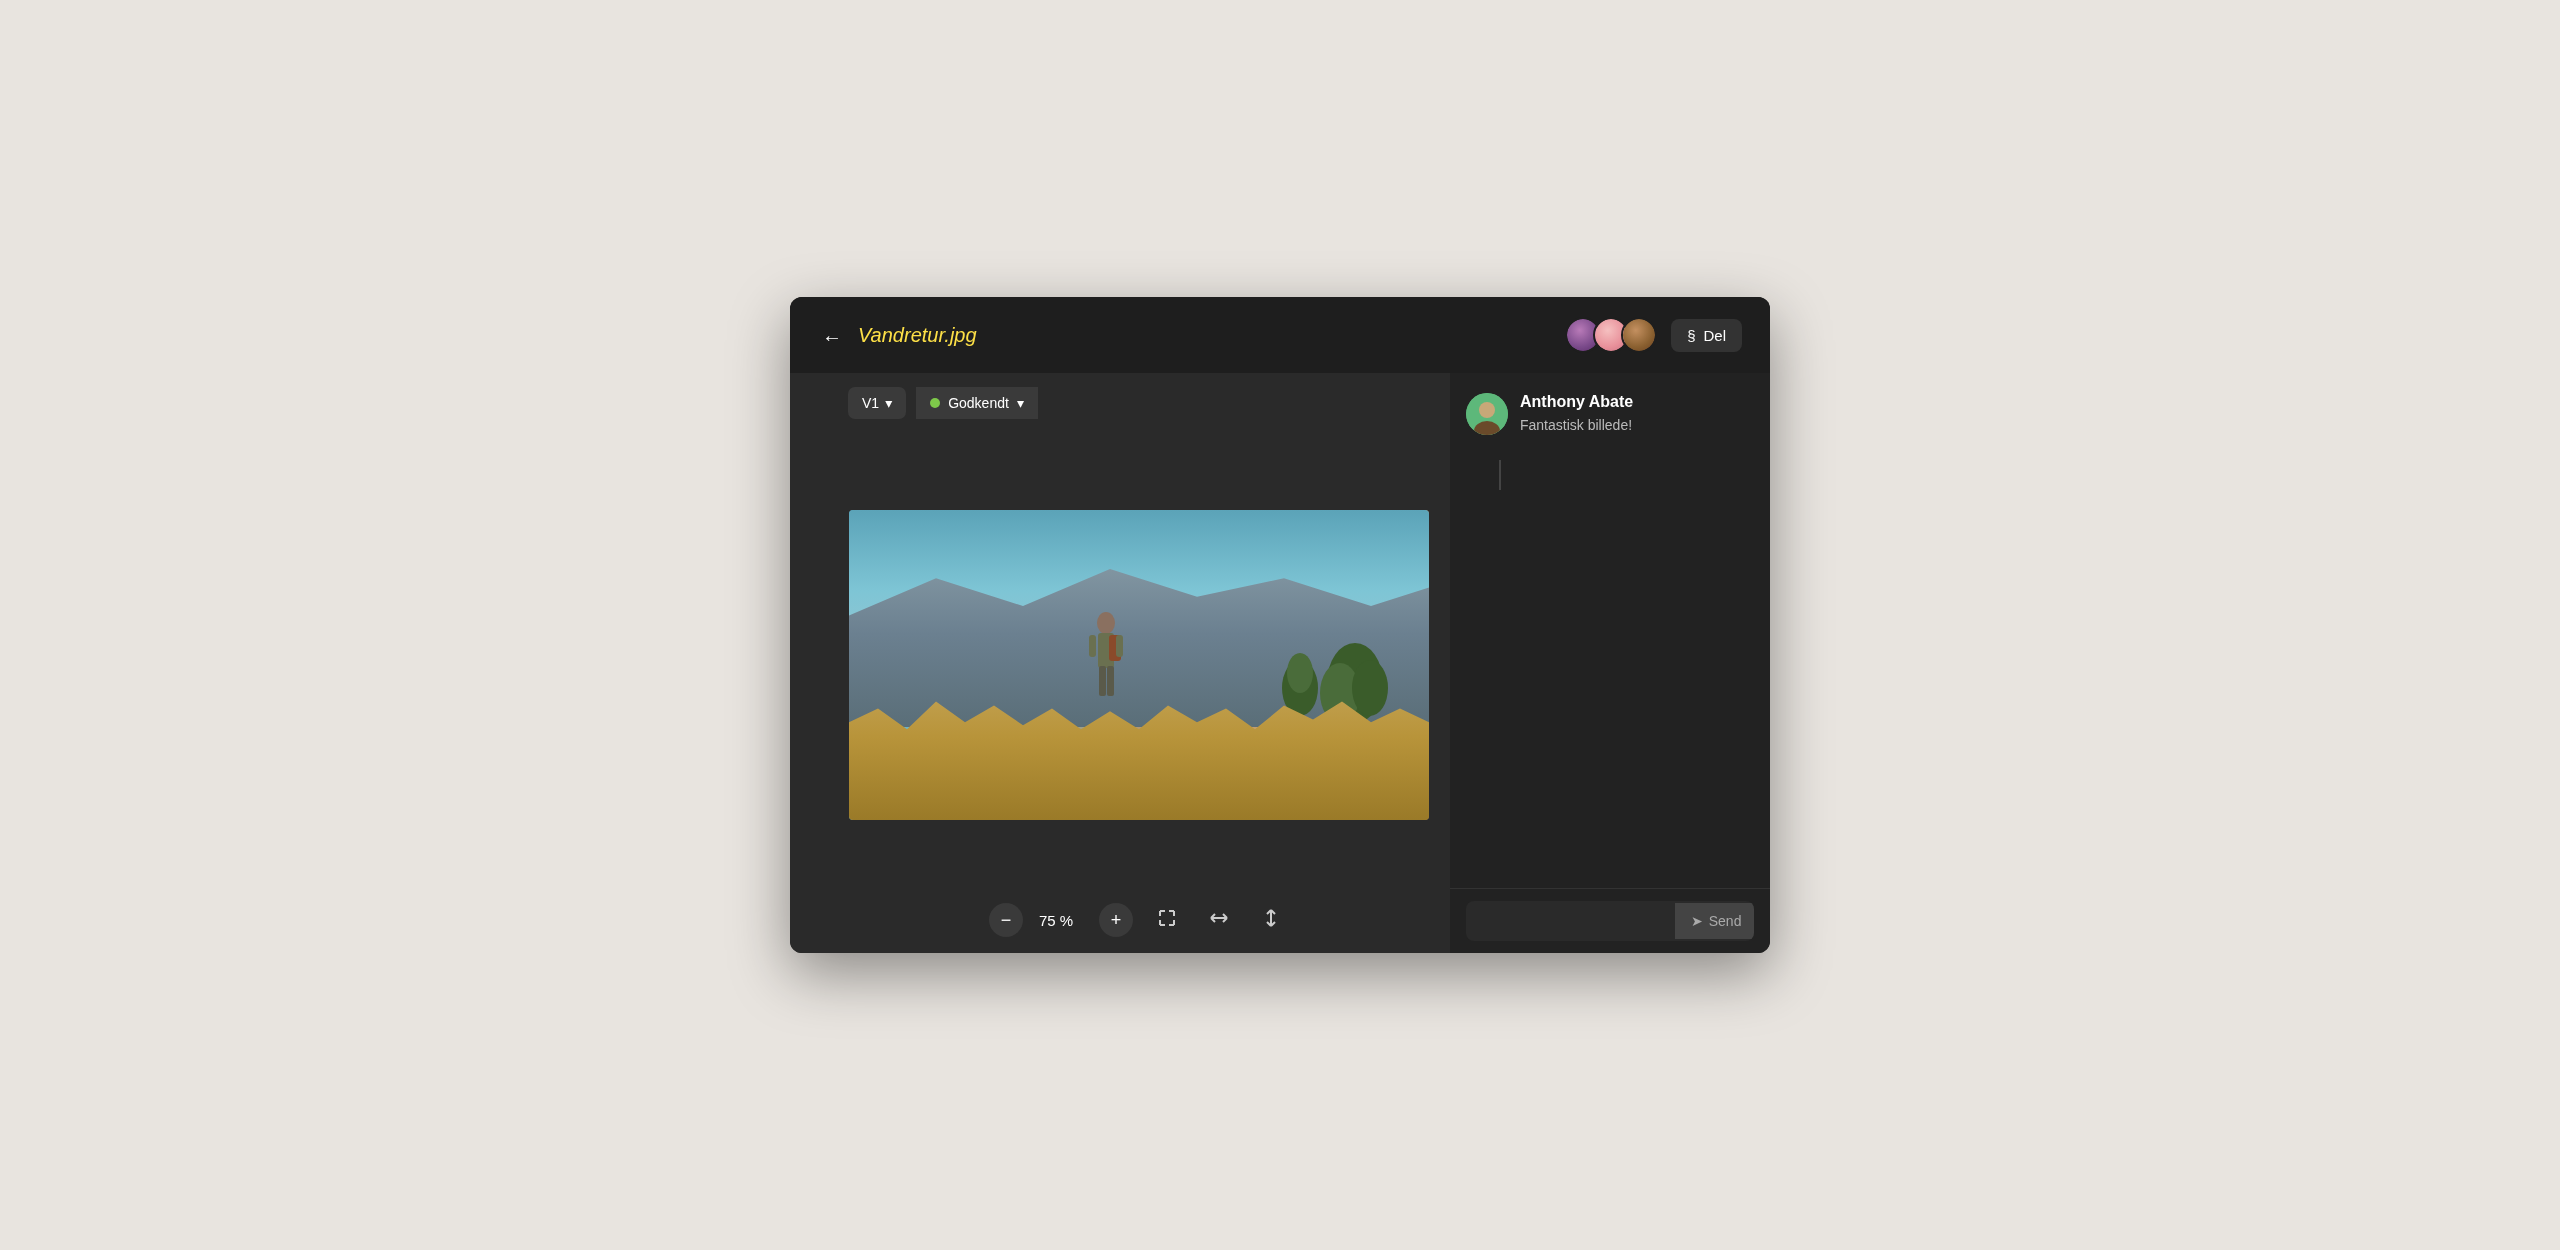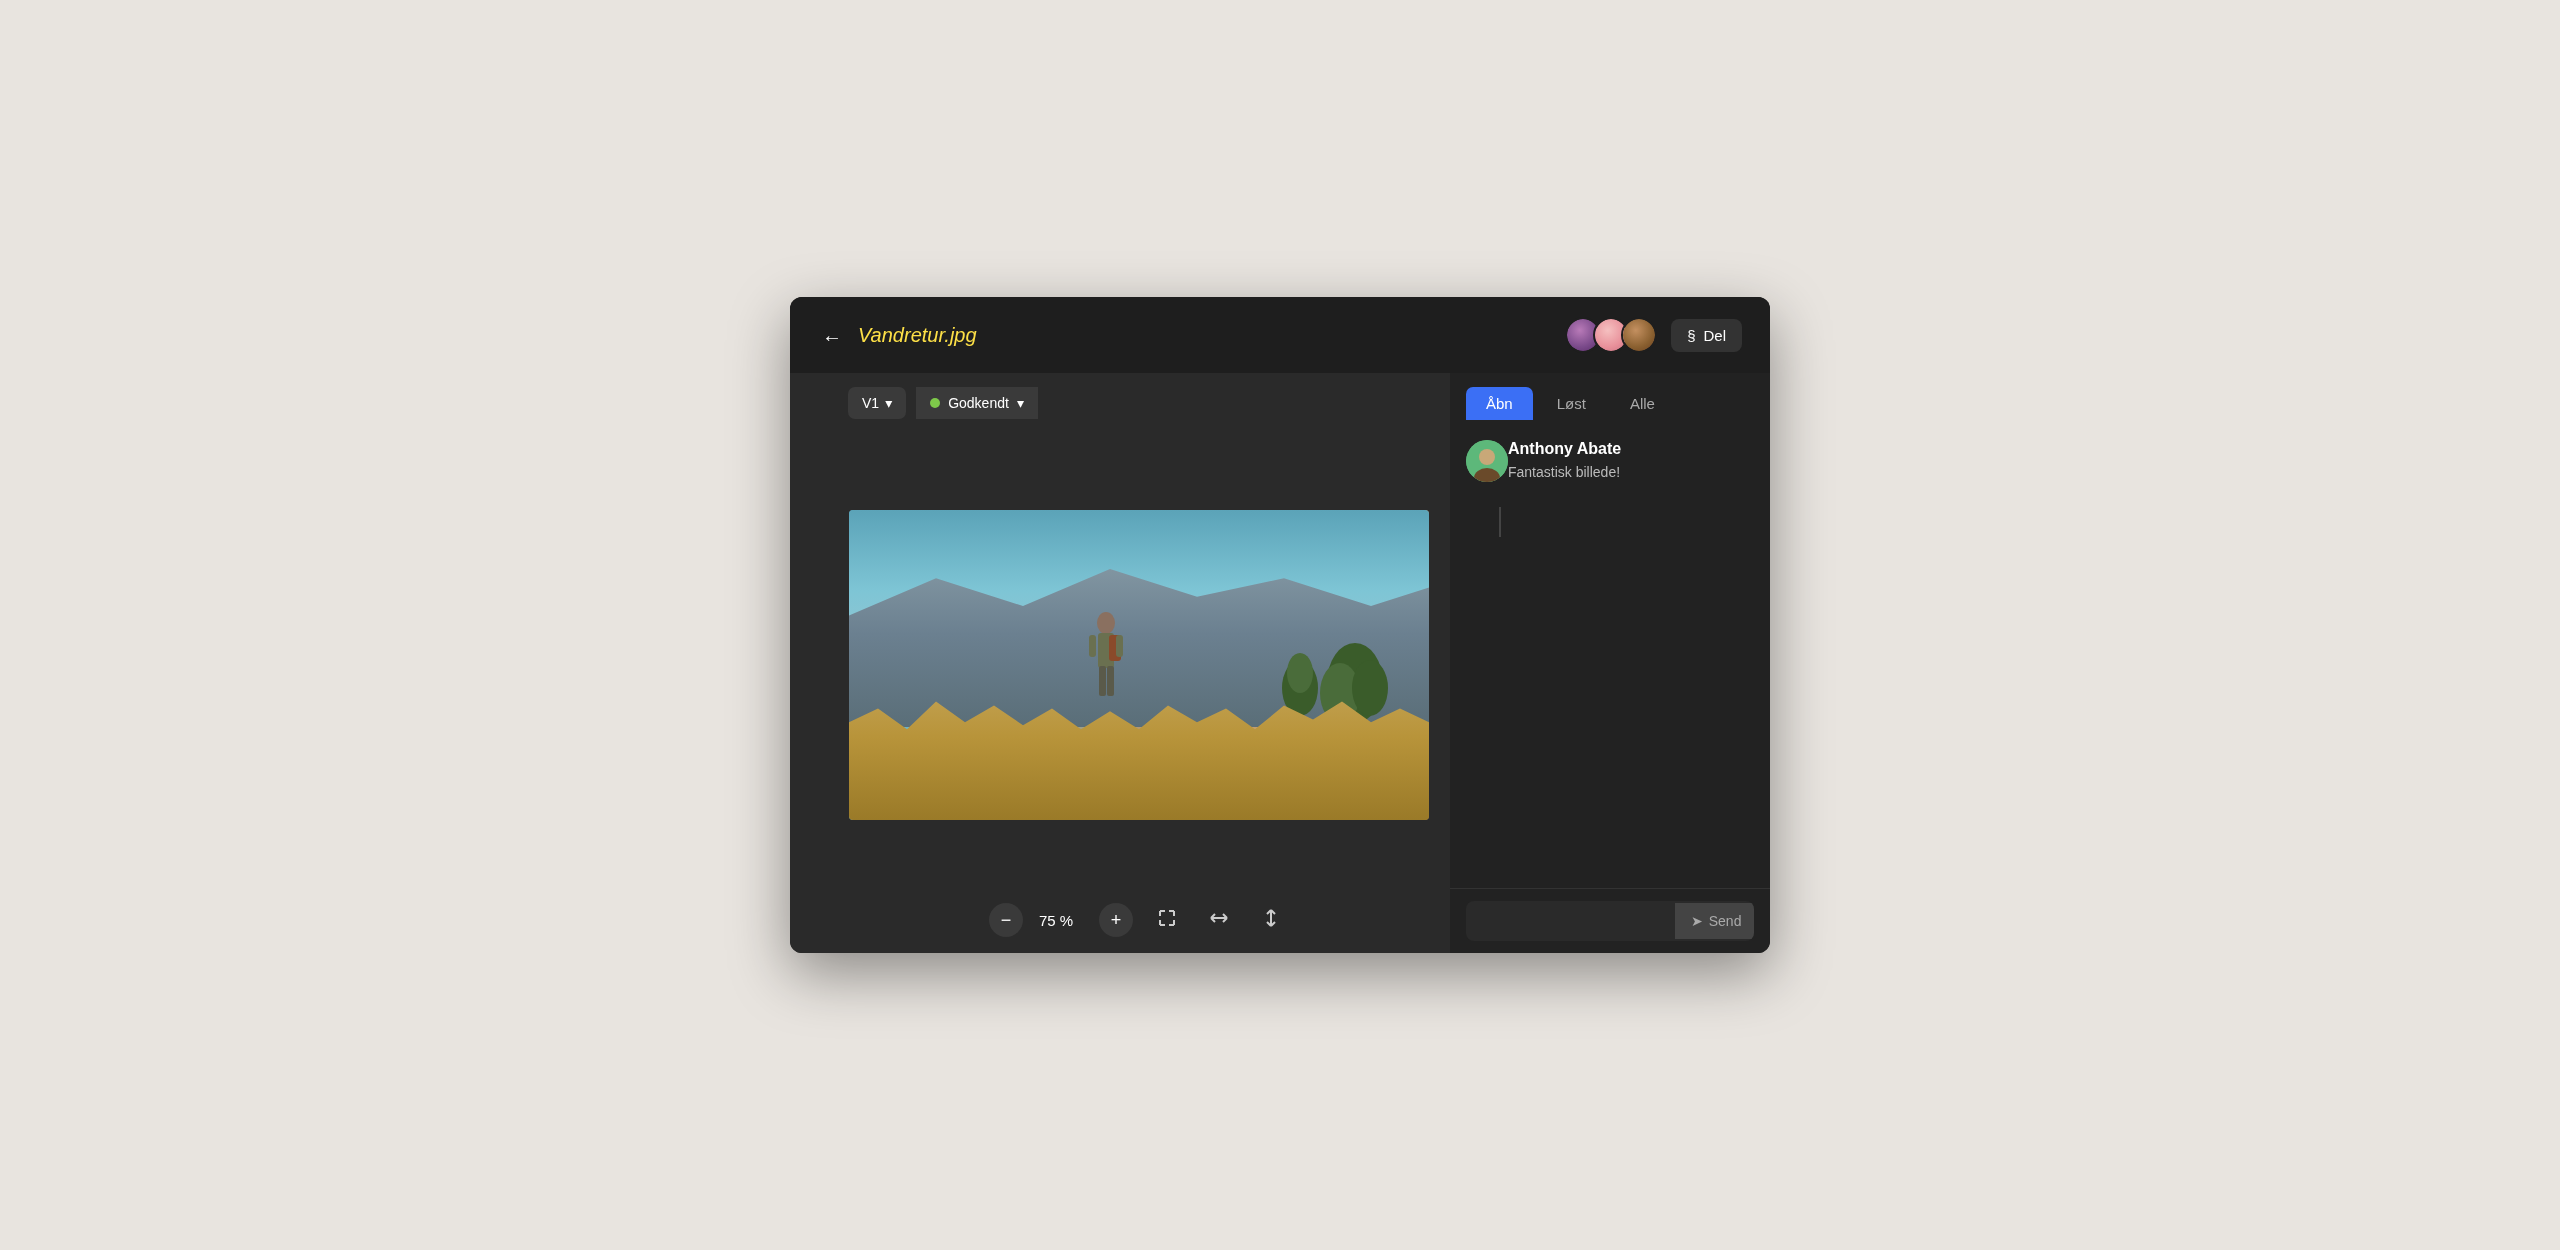--- a/index.html
+++ b/index.html
@@ -286,20 +286,21 @@
       flex: 1;
       overflow-y: auto;
       padding: 20px 16px;
       display: flex;
       flex-direction: column;
       gap: 24px;
     }
 
     .comment-item {
       display: flex;
+      gap: 12px;
     }
 
     .comment-avatar {
       width: 42px;
       height: 42px;
       border-radius: 50%;
       flex-shrink: 0;
       display: flex;
       align-items: center;
       justify-content: center;
@@ -489,25 +490,20 @@
           <svg width="20" height="20" viewBox="0 0 20 20" fill="none" stroke="#ccc" stroke-width="2">
             <path d="M10 2v16M10 2L6 6M10 2l4 4M10 18l-4-4M10 18l4-4"></path>
           </svg>
         </button>
       </div>
 
     </div>
 
     <div class="right-panel">
 
-      <div class="tabs">
-        <button class="tab tab-active">Åbn</button>
-        <button class="tab tab-inactive">Løst</button>
-        <button class="tab tab-inactive">Alle</button>
-      </div>
 
       <div class="comments-list">
 
         <div class="comment-item">
           <div class="comment-avatar comment-avatar-green">
             <svg width="42" height="42" viewBox="0 0 42 42">
               <circle cx="21" cy="21" r="21" fill="#5db87a"></circle>
               <circle cx="21" cy="17" r="8" fill="#c8a878"></circle>
               <ellipse cx="21" cy="38" rx="13" ry="10" fill="#6a4a2a"></ellipse>
             </svg>

